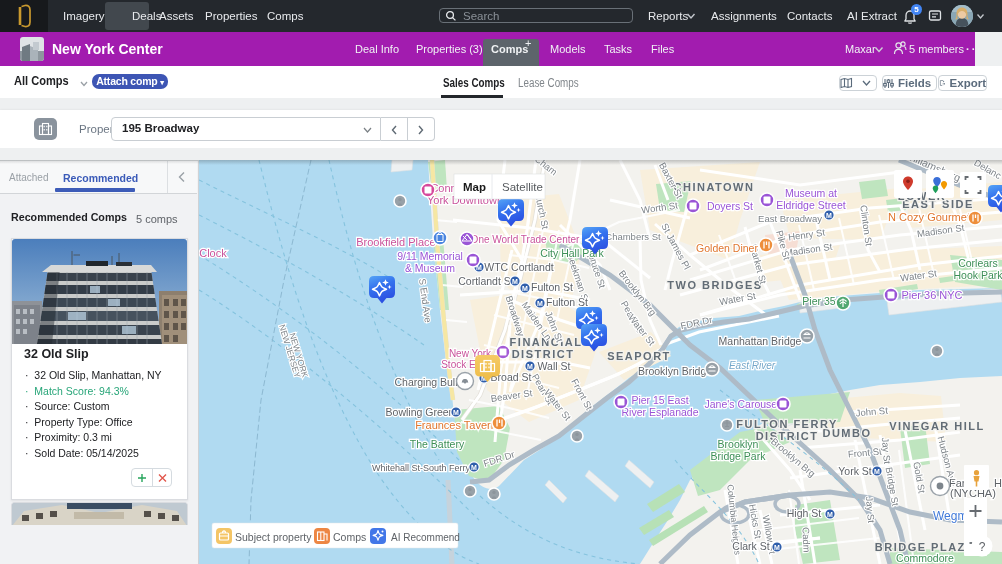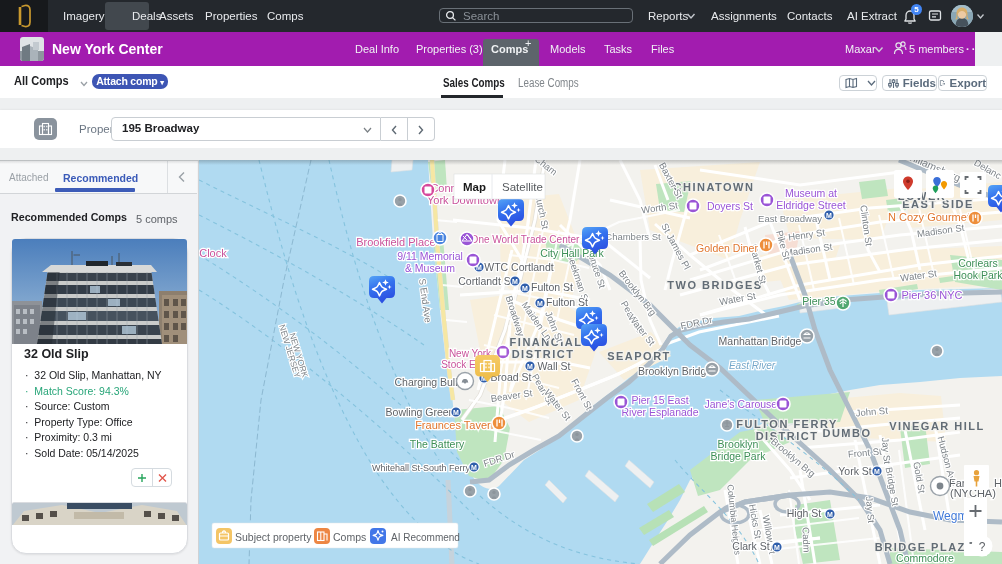--- a/index.html
+++ b/index.html
@@ -9,29 +9,29 @@
 #nav{position:absolute;left:0;top:0;width:1002px;height:32px;background:#24282d;color:#e8eaed;font-size:11.5px}
 #nav .item{position:absolute;top:0;height:32px;line-height:32px;white-space:nowrap}
 #logo{position:absolute;left:0;top:0;width:48px;height:32px;background:#17191c}
 #deals-bg{position:absolute;left:105px;top:2px;width:44px;height:28px;background:#42484e;border-radius:3px}
 
 #dealbar{position:absolute;left:0;top:32px;width:975px;height:34px;background:#a21caf;color:#f0f2f4;font-size:11px}
 #dealbar .item{position:absolute;top:0;height:34px;line-height:34px;white-space:nowrap}
 #comps-bg{position:absolute;left:483px;top:7px;width:56px;height:27px;background:#5d646b;border-radius:3px 3px 0 0}
 
 #toolbar{position:absolute;left:0;top:66px;width:1002px;height:32px;background:#fff}
-.wbtn{position:absolute;top:9px;height:16px;border:1px solid #ccd2d7;border-radius:4px;background:#fff;color:#5b6b7c;font-size:11.5px;font-weight:bold;display:flex;align-items:center;justify-content:flex-end}
+.wbtn{position:absolute;top:9px;height:16px;border:1px solid #ccd2d7;border-radius:4px;background:#fff;color:#5b6b7c;font-size:11.5px;font-weight:bold;display:flex;align-items:center;justify-content:flex-start}
 
 #gap1{position:absolute;left:0;top:98px;width:1002px;height:12px;background:#eef0f1}
 #propbar{position:absolute;left:0;top:110px;width:1002px;height:38px;background:#fff;box-shadow:0 1px 3px rgba(0,0,0,.18)}
 #gap2{position:absolute;left:0;top:148px;width:1002px;height:12px;background:#eef0f1}
 
 #panel{position:absolute;left:0;top:160px;width:199px;height:404px;background:#f1f2f4;border-top:1px solid #d5d8da}
 #ptabs{position:absolute;left:0;top:0;width:197px;height:33px;background:#f7f8f9;border-bottom:1px solid #d2d5d8}
-#card{position:absolute;left:11px;top:77px;width:177px;height:316px;background:#fff;border:1px solid #dadce0;border-radius:15px;box-shadow:0 1px 2px rgba(0,0,0,.08)}
+#card{position:absolute;left:11px;top:77px;width:177px;height:262px;background:#fff;border:1px solid #dadce0;border-radius:0;box-shadow:0 1px 2px rgba(0,0,0,.08)}
 .li{position:absolute;left:13px;width:164px;font-size:10.5px;color:#202124;white-space:nowrap}
 #bbar{position:absolute;left:0;top:364px;width:197px;height:39px;background:#f4f5f7;border-top:1px solid #d2d5d8}
 #panel .pr-border{position:absolute;right:0;top:0;width:1px;height:404px;background:#cfd2d5}
 svg text{font-family:"Liberation Sans",sans-serif}
 </style>
 </head>
 <body>
 <div id="app">
 
 <div id="nav">

